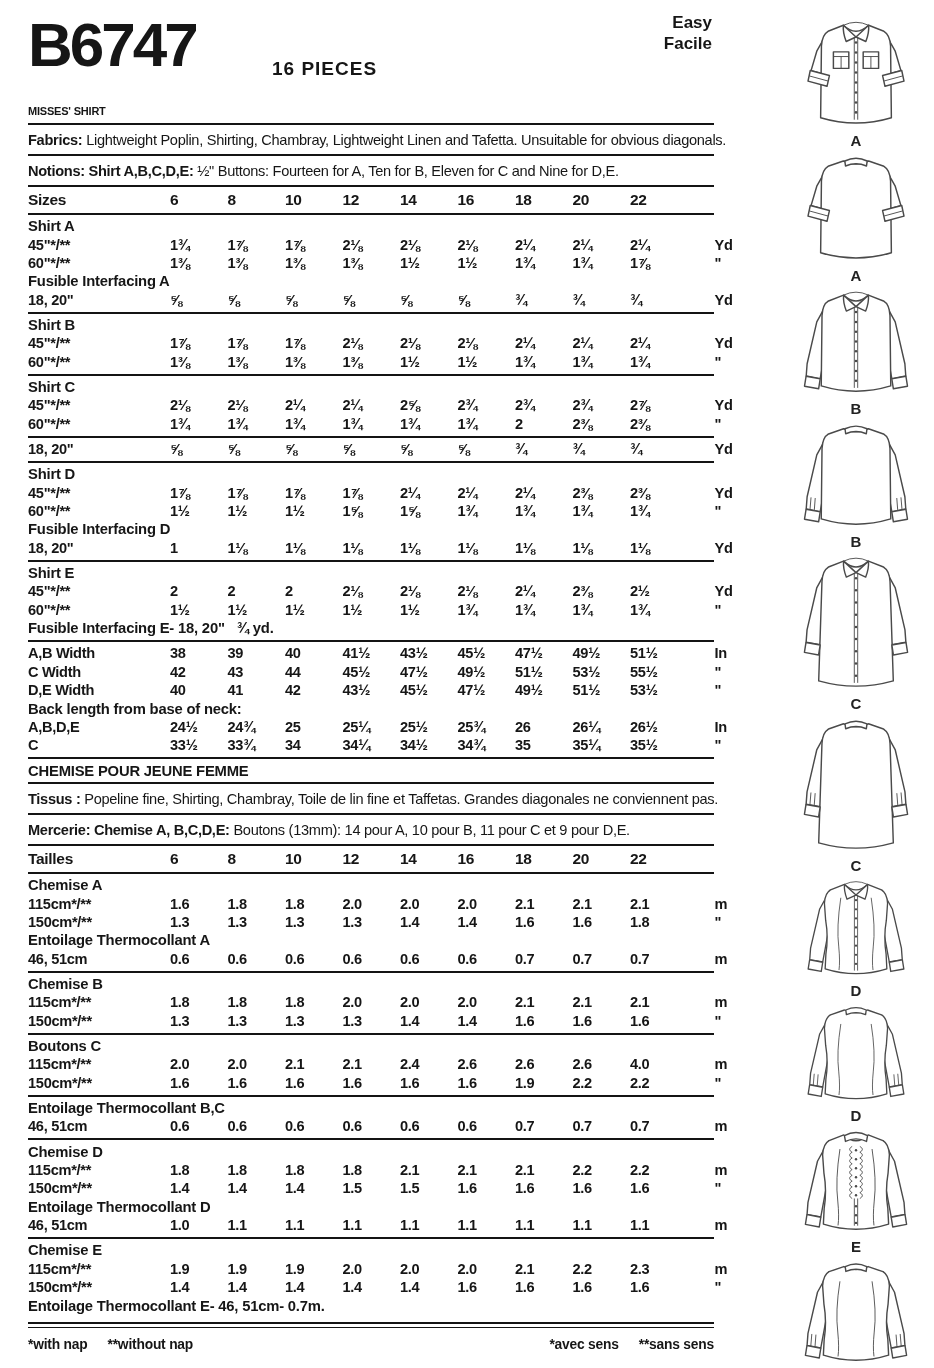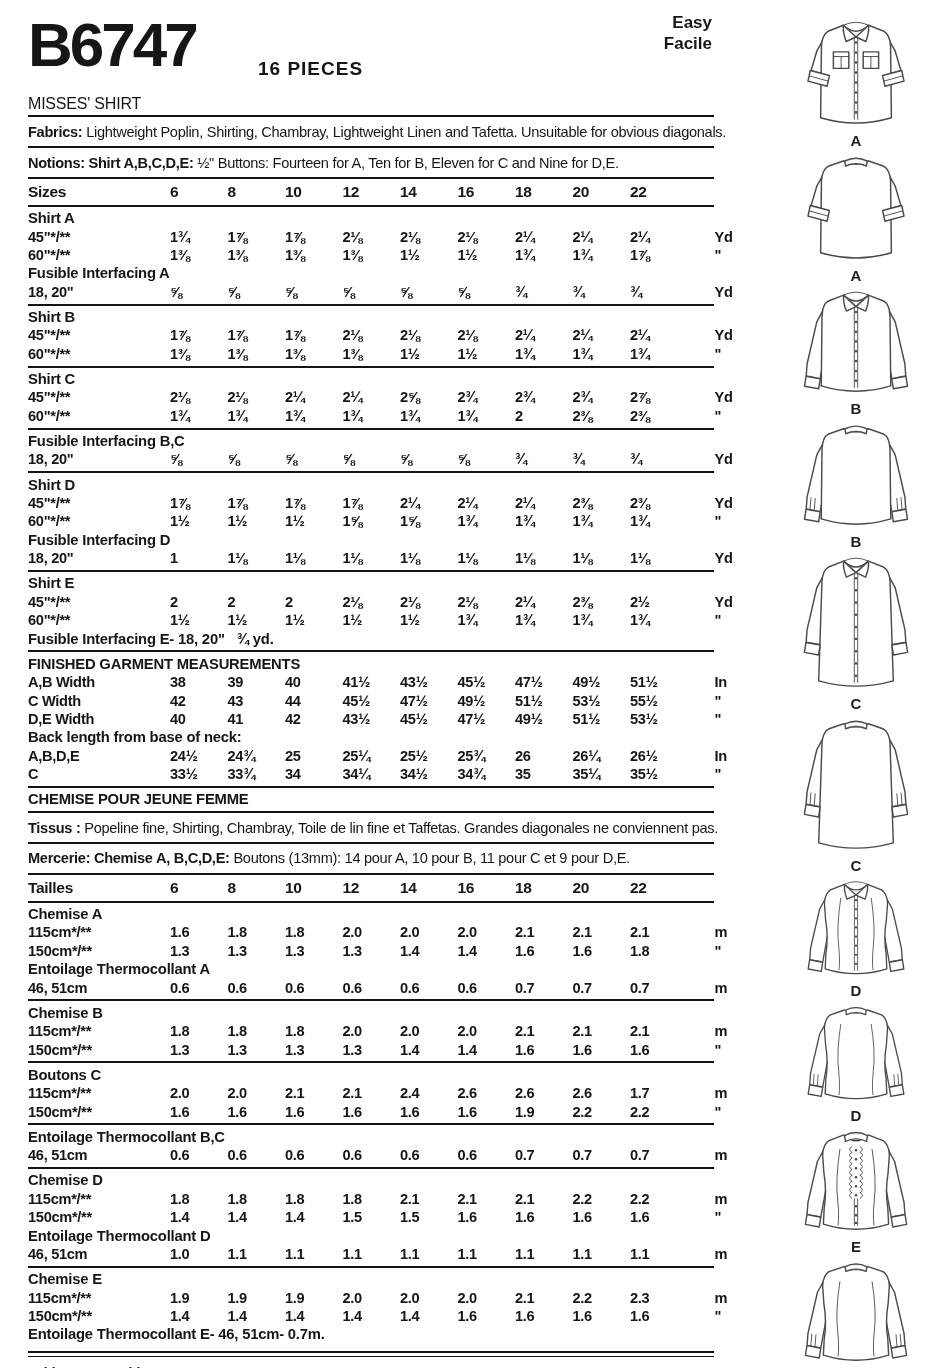--- a/index.html
+++ b/index.html
@@ -5,23 +5,23 @@
   html,body{margin:0;padding:0;}
   body{
     width:934px;height:1368px;background:#ffffff;overflow:hidden;
     font-family:"Liberation Sans","DejaVu Sans",sans-serif;color:#161616;
   }
   .page{position:relative;width:934px;height:1368px;}
   .content{position:absolute;left:28px;top:12px;width:686px;}
   
   .masthead{position:relative;height:80px;}
   .pattern-number{font-size:62px;font-weight:800;letter-spacing:-3px;line-height:66px;}
-  .pieces{position:absolute;left:230px;top:46px;font-size:19px;font-weight:700;letter-spacing:1px;}
+  .pieces{position:absolute;left:244px;top:46px;font-size:19px;font-weight:700;letter-spacing:1px;}
   .difficulty{position:absolute;right:2px;top:0;text-align:right;font-size:17px;font-weight:700;line-height:21px;}
-  .garment-title{font-size:16px;font-weight:400;letter-spacing:-0.2px;margin-top:2px;line-height:19px;}
+  .garment-title{font-size:11px;font-weight:700;letter-spacing:-0.2px;margin-top:10px;line-height:19px;}
   
   .rule{border-top:2.6px solid #141414;margin:2.4px 0;}
   .rule.heavy{border-top:2.4px solid #141414;border-bottom:1.8px solid #141414;height:3.4px;margin-top:7px;}
   .textline{font-size:14.6px;line-height:24px;letter-spacing:-0.3px;white-space:nowrap;}
   .textline .b{font-weight:700;}
   .secline{font-size:14.8px;font-weight:700;letter-spacing:-0.2px;line-height:18.4px;white-space:nowrap;}
   .secline .inline{margin-left:12px;}
   .grid-row{display:grid;grid-template-columns:142px repeat(9,57.5px) 1fr;
     line-height:18.4px;font-size:14.6px;font-weight:700;letter-spacing:-0.3px;align-items:baseline;}
   .grid-row.head{font-size:15.5px;line-height:21px;}
@@ -160,21 +160,20 @@
           <span>1¾</span>
           <span>1¾</span>
           <span>1¾</span>
           <span>1¾</span>
           <span>2</span>
           <span>2⅜</span>
           <span>2⅜</span>
           <span class="unit">"</span>
         </div>
         <div class="rule"></div>
-        <div class="secline"><span>Fusible Interfacing B,C</span></div>
         <div class="grid-row data">
           <span>18, 20"</span>
           <span>⅝</span>
           <span>⅝</span>
           <span>⅝</span>
           <span>⅝</span>
           <span>⅝</span>
           <span>⅝</span>
           <span>¾</span>
           <span>¾</span>
@@ -246,21 +245,20 @@
           <span>1½</span>
           <span>1½</span>
           <span>1¾</span>
           <span>1¾</span>
           <span>1¾</span>
           <span>1¾</span>
           <span class="unit">"</span>
         </div>
         <div class="secline"><span>Fusible Interfacing E- 18, 20"</span><span class="inline">¾ yd.</span></div>
         <div class="rule"></div>
-        <div class="secline"><span>FINISHED GARMENT MEASUREMENTS</span></div>
         <div class="grid-row data">
           <span>A,B Width</span>
           <span>38</span>
           <span>39</span>
           <span>40</span>
           <span>41½</span>
           <span>43½</span>
           <span>45½</span>
           <span>47½</span>
           <span>49½</span>
@@ -415,21 +413,21 @@
         <div class="grid-row data">
           <span>115cm*/**</span>
           <span>2.0</span>
           <span>2.0</span>
           <span>2.1</span>
           <span>2.1</span>
           <span>2.4</span>
           <span>2.6</span>
           <span>2.6</span>
           <span>2.6</span>
-          <span>1.7</span>
+          <span>4.0</span>
           <span class="unit">m</span>
         </div>
         <div class="grid-row data">
           <span>150cm*/**</span>
           <span>1.6</span>
           <span>1.6</span>
           <span>1.6</span>
           <span>1.6</span>
           <span>1.6</span>
           <span>1.6</span>

